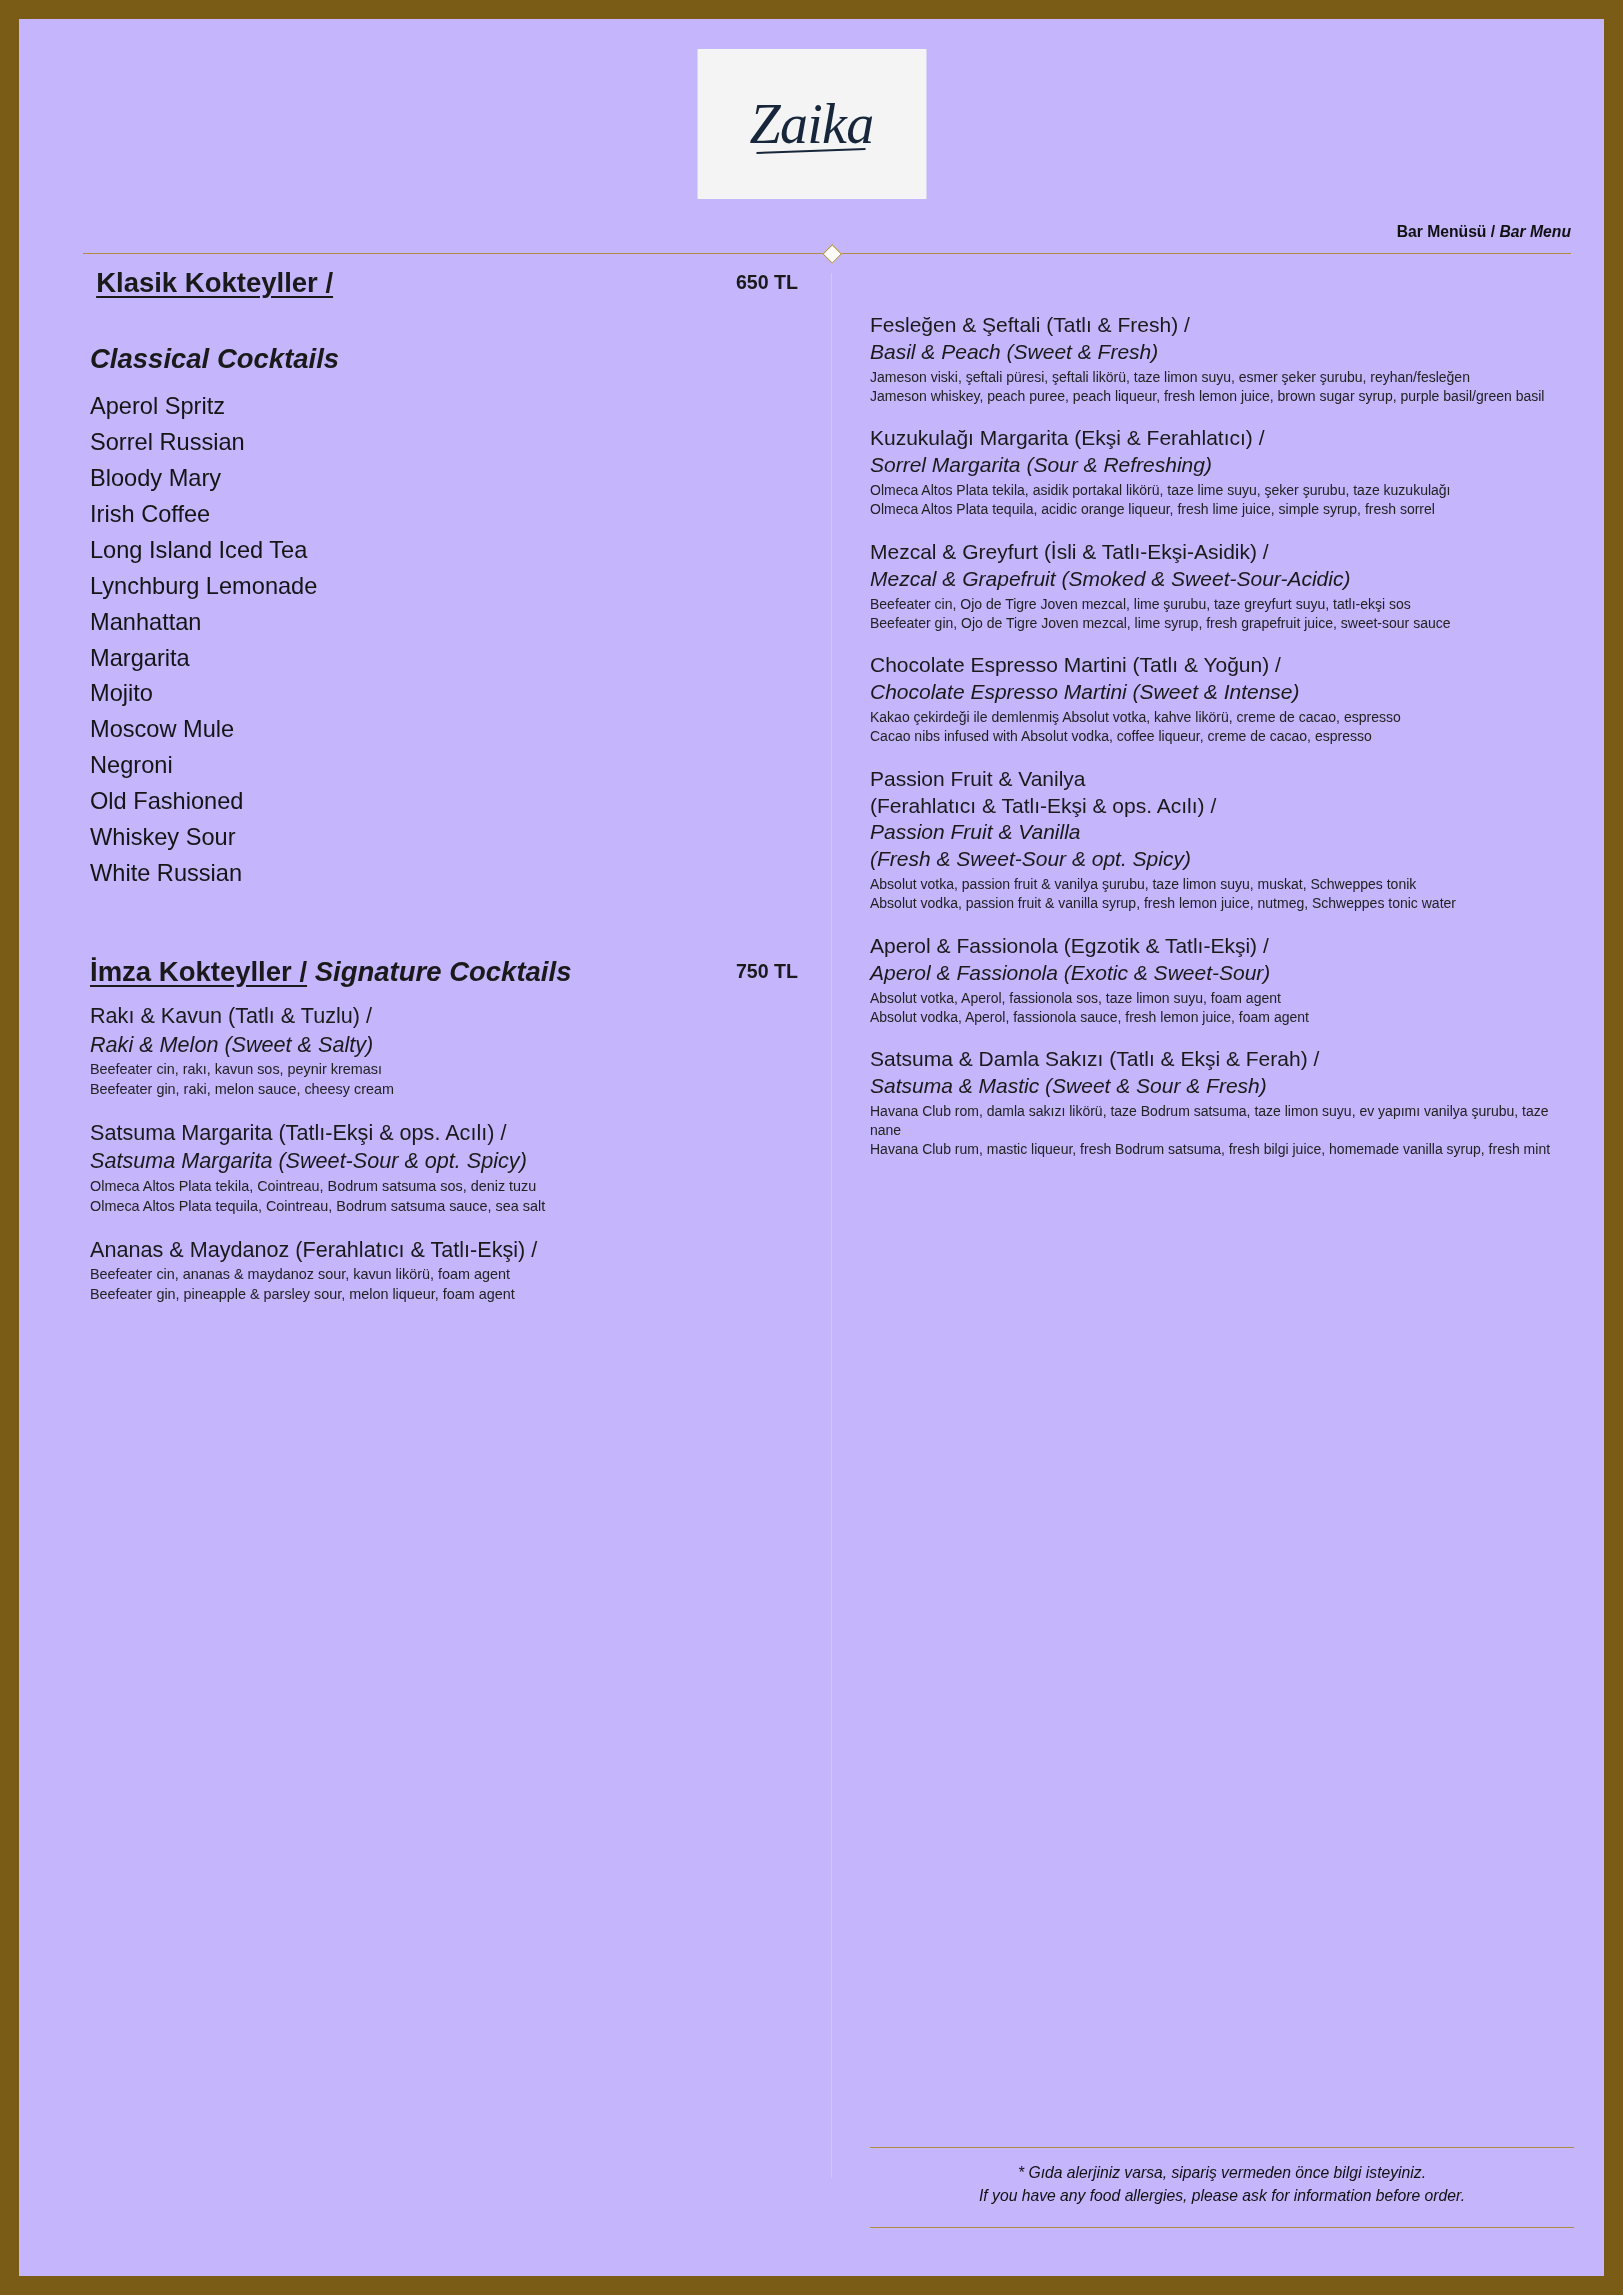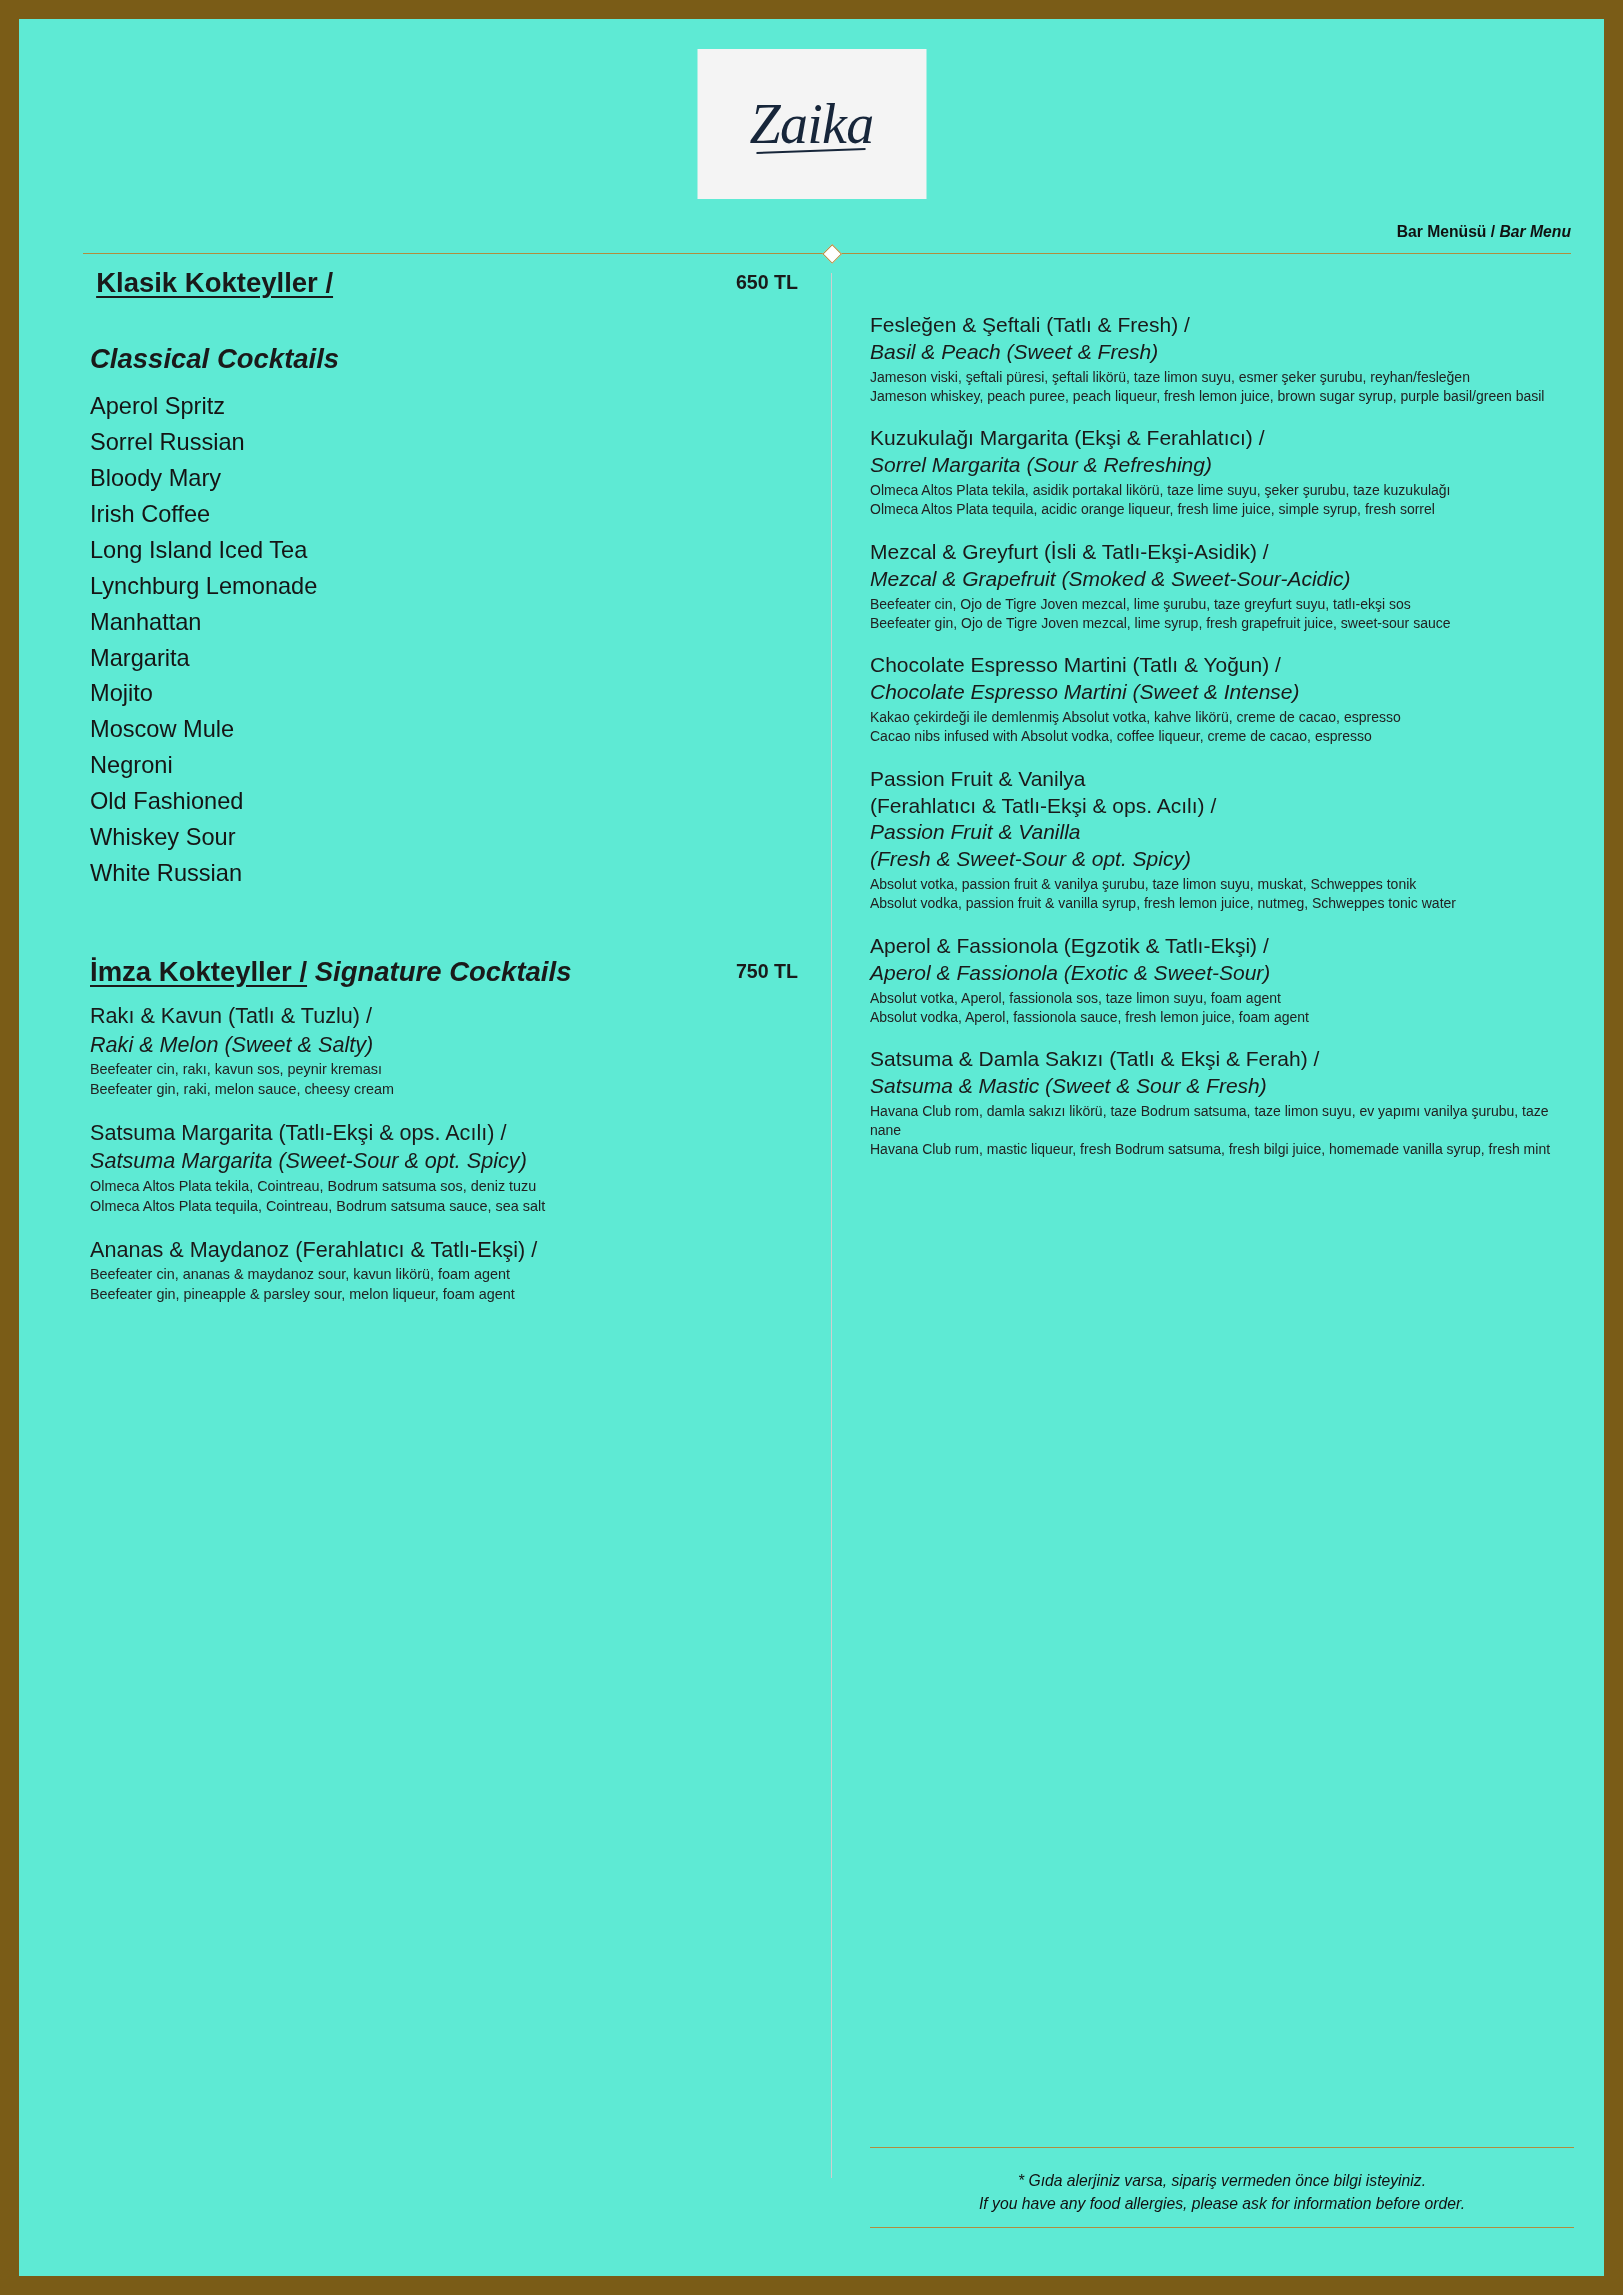--- a/index.html
+++ b/index.html
@@ -15,21 +15,21 @@
     position: relative;
     width: 1623px;
     height: 2295px;
     background: #7a5c17;
     padding: 17px;
   }
   .inner {
     position: relative;
     width: 100%;
     height: 100%;
-    background: #5eead4;
+    background: #c4b5fd;
     border: 2.6px solid #7a5c17;
     padding: 0;
     overflow: hidden;
   }
   
   .logo-box {
     position: absolute;
     top: 30px;
     left: 50%;
     transform: translateX(-50%);
@@ -167,21 +167,21 @@
   .foot-rule-bottom {
     position: absolute;
     left: 33px; right: 30px;
     bottom: 48px;
     height: 1.3px;
     background: #b08d3f;
   }
   .foot-note {
     position: absolute;
     left: 33px; right: 30px;
-    bottom: 60px;
+    bottom: 68px;
     text-align: center;
     font-style: italic;
     font-size: 15.7px;
     line-height: 1.45;
     color: #111;
   }
 </style>
 </head>
 <body>
 

